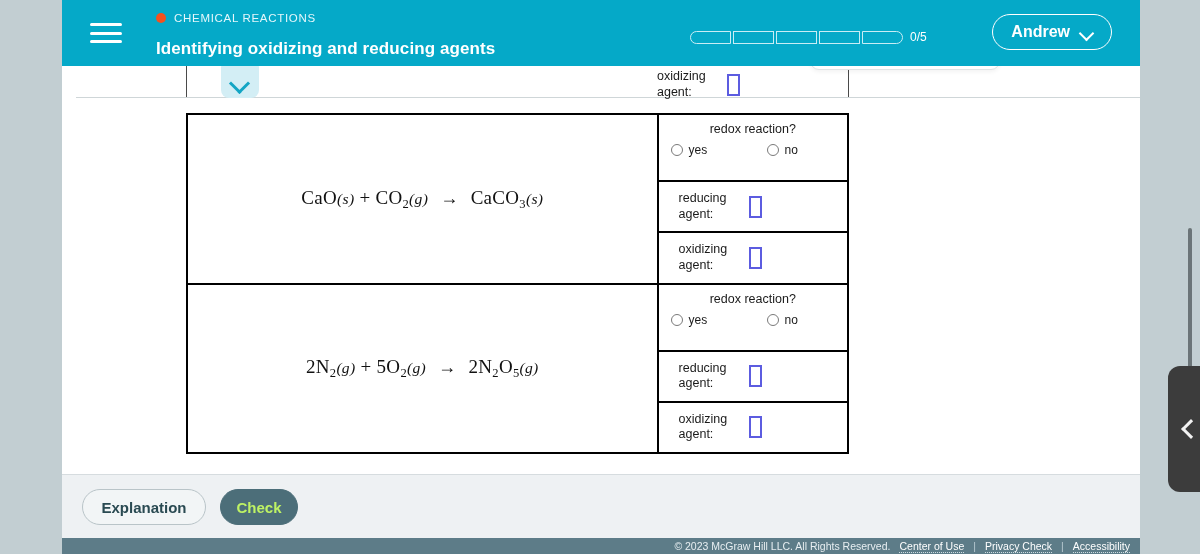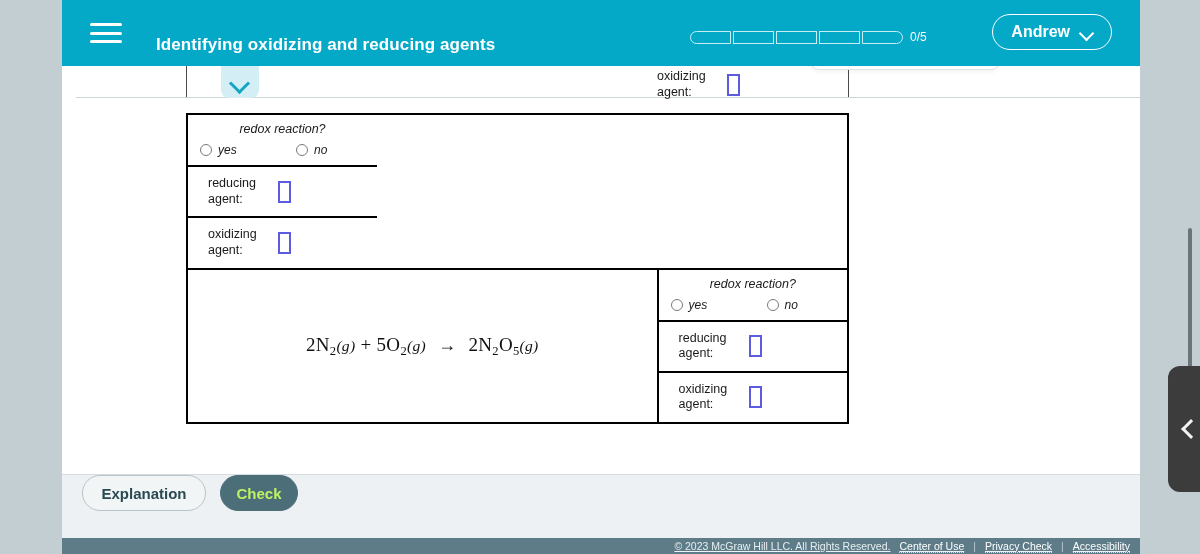--- a/index.html
+++ b/index.html
@@ -38,21 +38,21 @@
   .eyebrow-row { display: flex; align-items: center; gap: 8px; }
   .eyebrow-dot {
     width: 10px; height: 10px; border-radius: 50%;
     background: #f4511e; flex: none;
   }
   .eyebrow-text {
     color: #e4f7fb; font-size: 11.5px; letter-spacing: 0.7px;
     font-weight: 400;
   }
   .header-title {
-    margin-top: 23px; color: #ffffff; font-size: 17px; font-weight: 600;
+    margin-top: 15px; color: #ffffff; font-size: 17px; font-weight: 600;
     letter-spacing: 0.1px;
   }
 
   
   .progress-wrap {
     position: absolute; left: 628px; top: 30px;
     display: flex; align-items: center; gap: 7px;
   }
   .progress-track { display: flex; align-items: center; }
   .seg {
@@ -148,23 +148,22 @@
   .qrow:first-child { border-top: none; }
   .eqcell {
     width: 472px;
     border-right: 2px solid #000000;
     display: flex; align-items: center; justify-content: center;
     padding: 10px 6px;
   }
   .ccell { width: 189px; }
   .ccell-inner { display: flex; flex-direction: column; }
   .sub-redox {
-    padding: 7px 0 8px 0;
+    padding: 7px 0 23px 0;
     border-bottom: 2px solid #000000;
-    font-style: italic;
   }
   .redox-q {
     text-align: center; font-size: 12.5px; color: #1a1a1a;
     margin-bottom: 7px;
   }
   .radio-row { display: flex; padding: 0 12px; }
   .radio-opt {
     display: flex; align-items: center; gap: 6px;
     font-size: 12px; color: #1a1a1a; cursor: pointer;
   }
@@ -190,21 +189,21 @@
   .eq sub { font-size: 0.66em; vertical-align: -0.28em; }
   .eq .st { font-style: italic; font-size: 0.82em; }
   .eq .arrow { padding: 0 7px; font-size: 0.95em; }
 
   
   .action-bar {
     position: absolute; left: 0; top: 474px; width: 1078px; height: 64px;
     background: #eef1f3; border-top: 1px solid #d6dcdf;
   }
   .btn {
-    position: absolute; top: 0; height: 36px;
+    position: absolute; top: 14px; height: 36px;
     border-radius: 18px; font-size: 15px; font-weight: 600;
     display: flex; align-items: center; justify-content: center;
     cursor: pointer;
   }
   .btn-explanation {
     left: 20px; width: 124px;
     background: #f2f5f6; border: 1px solid #b9c4c8; color: #2a4a52;
   }
   .btn-check {
     left: 158px; width: 78px;
@@ -212,21 +211,20 @@
   }
 
   
   .legal-bar {
     position: absolute; left: 62px; top: 538px; width: 1078px; height: 16px;
     background: #5d7c88;
     display: flex; align-items: center; justify-content: flex-end;
     padding-right: 10px; gap: 9px;
     font-size: 10.5px; color: #eef3f5;
     white-space: nowrap;
-    text-decoration: underline;
   }
   .legal-copy { color: #e7eef1; }
   .legal-link { color: #ffffff; text-decoration: none; border-bottom: 1px dotted #cfdde2; }
   .legal-sep { color: #b9cbd2; }
 
   
   .scrollbar-track {
     position: absolute; left: 1186px; top: 0; width: 9px; height: 554px;
     background: transparent;
   }
@@ -258,20 +256,24 @@
 
     <div class="app-header">
 
       <div class="hamburger">
         <span></span>
         <span></span>
         <span></span>
       </div>
 
       <div class="header-titles">
+        <div class="eyebrow-row">
+          <span class="eyebrow-dot"></span>
+          <span class="eyebrow-text">CHEMICAL REACTIONS</span>
+        </div>
         <div class="header-title">Identifying oxidizing and reducing agents</div>
       </div>
 
       <div class="progress-wrap">
         <div class="progress-track">
           <div class="seg"></div>
           <div class="seg"></div>
           <div class="seg"></div>
           <div class="seg"></div>
           <div class="seg"></div>
@@ -296,20 +298,23 @@
       <div class="partial-cell">
         <span class="cell-label">oxidizing agent:</span>
         <span class="ansbox"></span>
       </div>
 
       <div class="chev-btn"></div>
 
       <div class="qtable">
 
         <div class="qrow">
+          <div class="eqcell">
+            <div class="eq">CaO<span class="st">(s)</span> + CO<sub>2</sub><span class="st">(g)</span> <span class="arrow">→</span> CaCO<sub>3</sub><span class="st">(s)</span></div>
+          </div>
           <div class="ccell">
             <div class="ccell-inner">
               <div class="sub-redox">
                 <div class="redox-q">redox reaction?</div>
                 <div class="radio-row">
                   <label class="radio-opt first">
                     <span class="radio-circle"></span>
                     <span>yes</span>
                   </label>
                   <label class="radio-opt">

